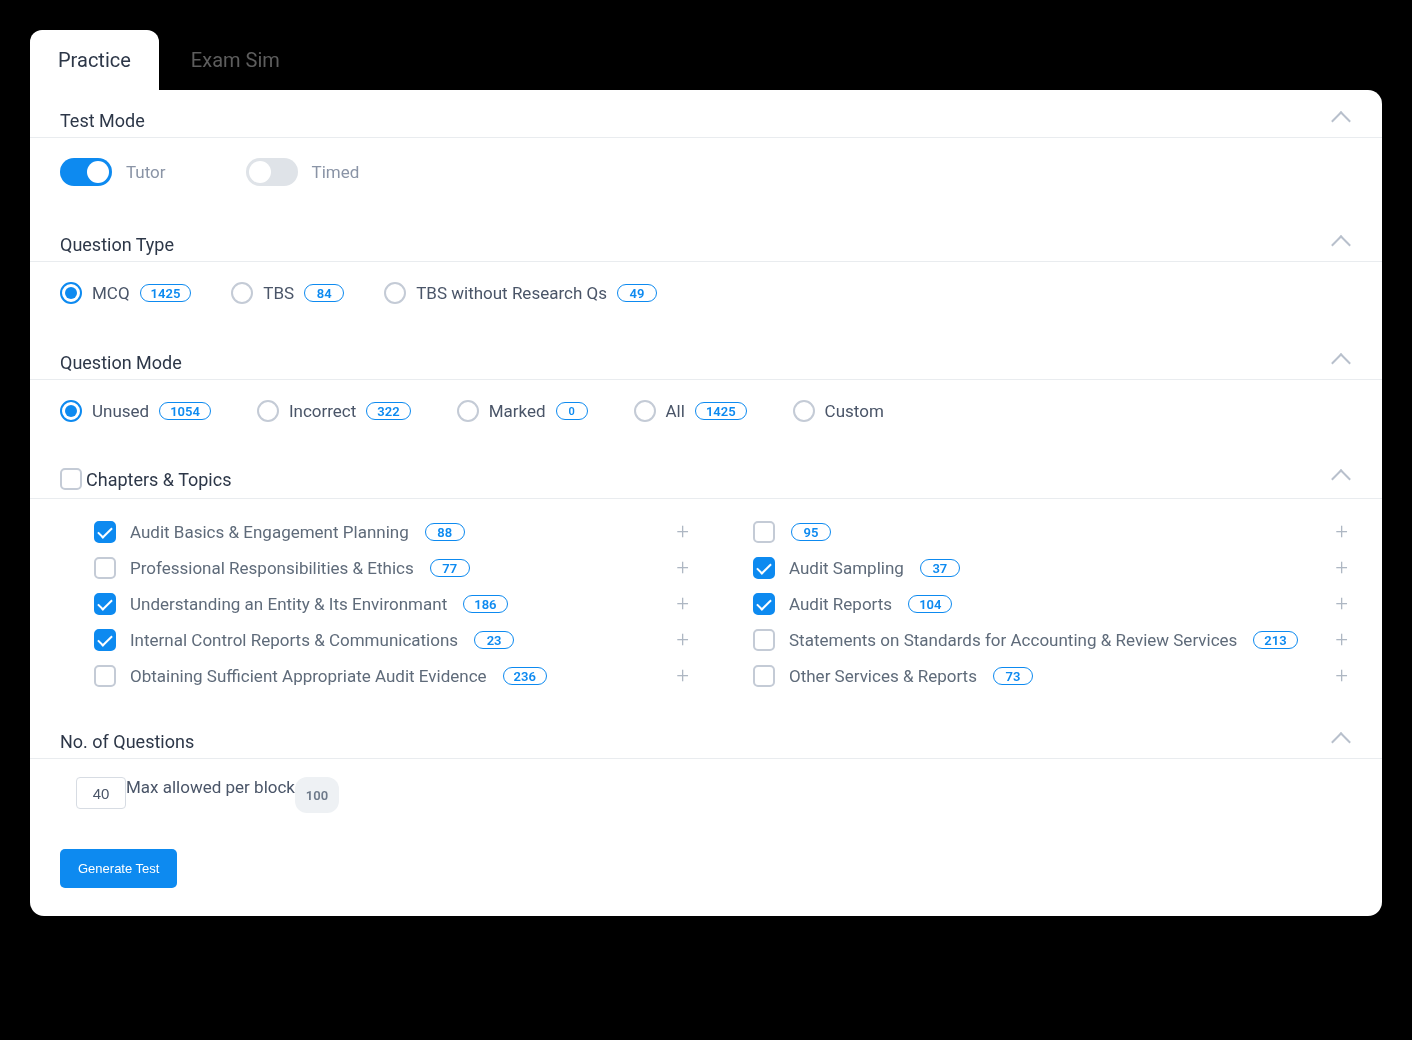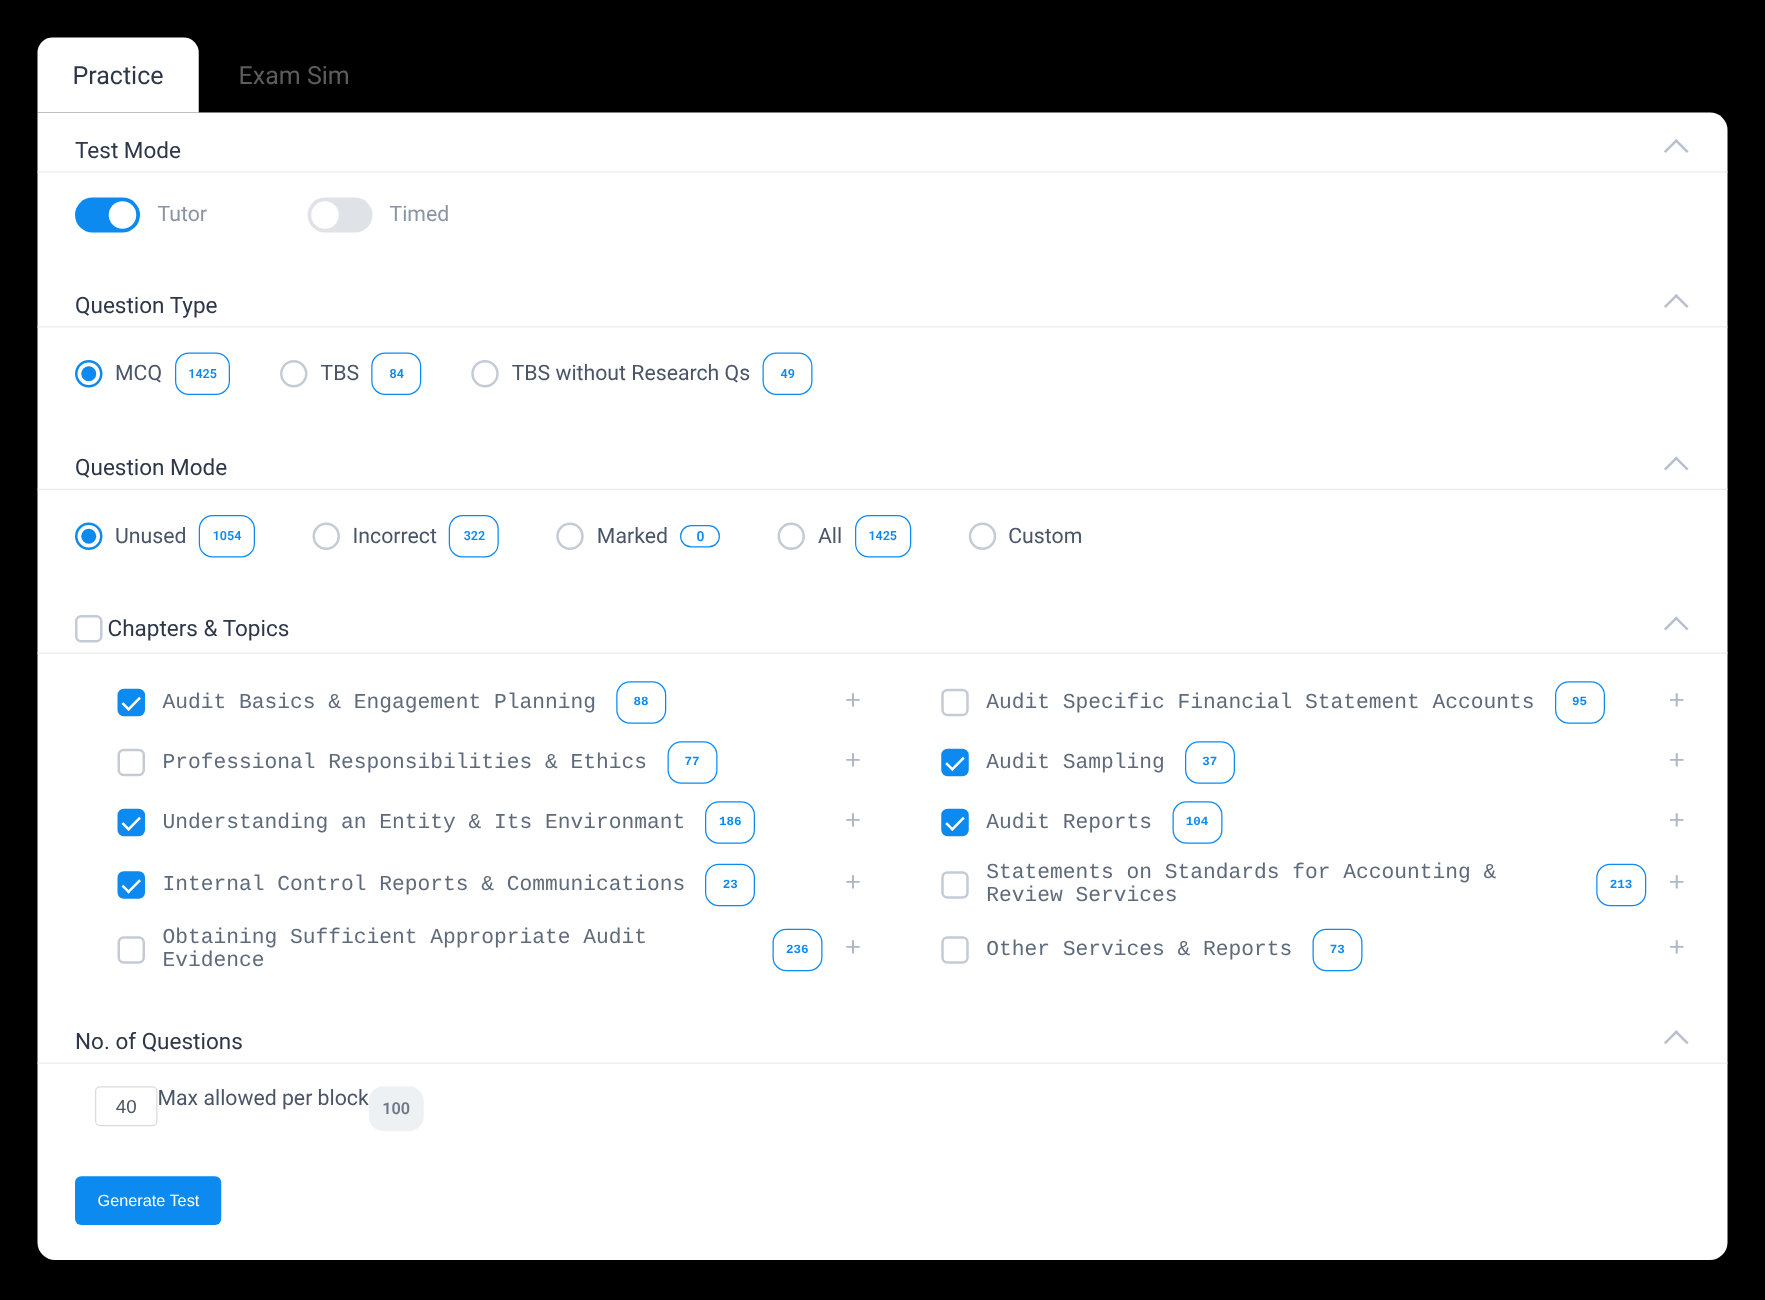--- a/index.html
+++ b/index.html
@@ -78,23 +78,23 @@
   .radio {
     width:22px; height:22px; border-radius:50%; border:2px solid #c4cbd6; position:relative;
   }
   .radio.selected { border-color:#0d8af0; }
   .radio.selected::after {
     content:""; position:absolute; top:3px; left:3px; width:12px; height:12px; border-radius:50%; background:#0d8af0;
   }
   .radio-label { color:#4a5568; font-size:17px; }
   .badge {
     display:inline-flex; align-items:center; justify-content:center;
-    min-width:40px; height:34px; padding:0 10px;
+    min-width:40px; height:18px; padding:0 10px;
     border:1.5px solid #0d8af0; border-radius:11px;
-    font-size:10px; font-weight:600; color:#0d8af0;
+    font-size:13px; font-weight:600; color:#0d8af0;
   }
   .badge.sm { min-width:32px; height:18px; font-size:11px; }
   
   .chapters-head {
     display:flex; align-items:center; justify-content:space-between;
     padding: 18px 30px 8px 30px;
     border-bottom:1px solid #e9ecef;
   }
   .chapters-head .left { display:flex; align-items:center; gap:4px; }
   .cb {
@@ -104,21 +104,21 @@
   .cb.checked::after {
     content:""; position:absolute; left:5px; top:1px; width:6px; height:12px;
     border-right:2.5px solid #fff; border-bottom:2.5px solid #fff; transform:rotate(45deg);
   }
   .chapters-title { font-size:18px; color:#2d3748; }
   .topics-grid {
     display:grid; grid-template-columns: 1fr 1fr; gap: 14px 60px;
     padding: 22px 30px 24px 64px;
   }
   .topic-row {
-    display:flex; align-items:center; gap:14px;font-family:Liberation Mono, monospace;
+    display:flex; align-items:center; gap:14px;
   }
   .topic-row .cb { margin-right:0; }
   .topic-label { color:#5f6b7a; font-size:17px; }
   .topic-row .badge { margin-left:2px; }
   .plus {
     margin-left:auto; color:#aeb7c3; font-size:22px; font-weight:300; line-height:1; padding:0 4px;
   }
   
   .noq-body { padding: 18px 30px 0 46px; display:flex; align-items:flex-start; }
   .num-input {
@@ -234,21 +234,20 @@
     <div class="topics-grid">
 
       <div class="topic-row">
         <div class="cb checked"></div>
         <span class="topic-label">Audit Basics &amp; Engagement Planning</span>
         <span class="badge">88</span>
         <span class="plus">+</span>
       </div>
       <div class="topic-row">
         <div class="cb"></div>
-        <span class="topic-label">Audit Specific Financial Statement Accounts</span>
         <span class="badge">95</span>
         <span class="plus">+</span>
       </div>
 
       <div class="topic-row">
         <div class="cb"></div>
         <span class="topic-label">Professional Responsibilities &amp; Ethics</span>
         <span class="badge">77</span>
         <span class="plus">+</span>
       </div>

